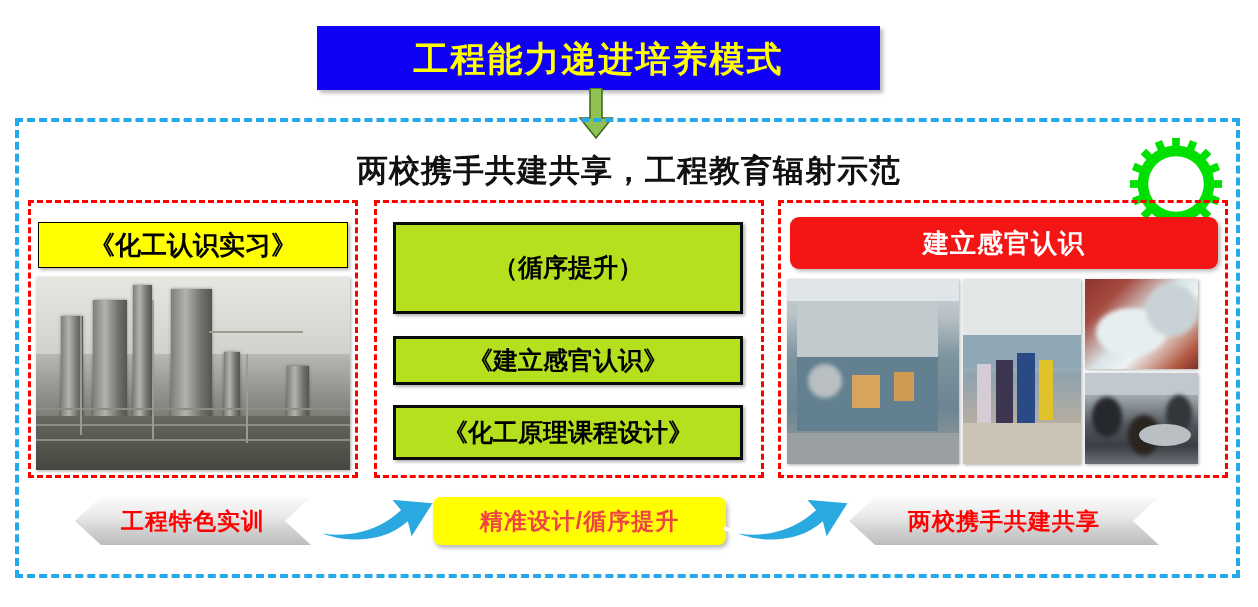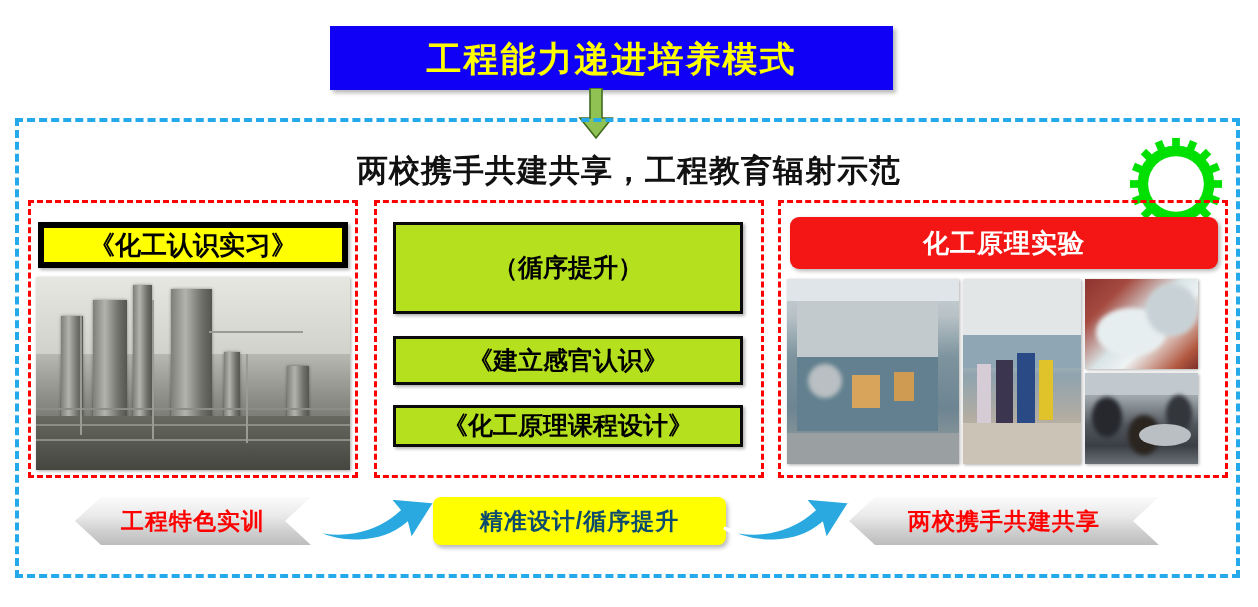--- a/index.html
+++ b/index.html
@@ -2,21 +2,21 @@
 <html><head>
 <meta charset="utf-8">
 <style>
   html,body{margin:0;padding:0;background:#ffffff;}
   body{width:1258px;height:607px;overflow:hidden;
        font-family:"Liberation Sans","DejaVu Sans",sans-serif;}
   #stage{position:relative;width:1258px;height:607px;background:#fff;}
 
   
   .title-banner{
-    position:absolute;left:330px;top:26px;width:563px;height:64px;
+    position:absolute;left:317px;top:26px;width:563px;height:64px;
     background:#1000f5;
     box-shadow:3px 3px 4px rgba(0,0,0,.28);
     display:flex;align-items:center;justify-content:center;
   }
   .title-banner span{
     color:#ffff00;font-size:35px;font-weight:bold;letter-spacing:2px;
     line-height:1;
   }
 
   
@@ -45,21 +45,21 @@
 
   
   .panel{position:absolute;border:3px dashed #ff0000;box-sizing:border-box;}
   .panel-left{left:28px;top:200px;width:330px;height:278px;}
   .panel-mid{left:374px;top:200px;width:390px;height:278px;}
   .panel-right{left:778px;top:200px;width:450px;height:278px;}
 
   
   .yellow-label{
     position:absolute;left:38px;top:222px;width:310px;height:46px;
-    background:#ffff00;border:6px solid #000000;box-sizing:border-box;
+    background:#ffff00;border:1px solid #000000;box-sizing:border-box;
     display:flex;align-items:center;justify-content:center;
     font-size:26px;font-weight:bold;color:#000;
     box-shadow:2px 2px 3px rgba(0,0,0,.3);
   }
   .photo-refinery{
     position:absolute;left:36px;top:277px;width:314px;height:193px;
     background:
       linear-gradient(to bottom,#d8d8d4 0%,#cfcfc9 22%,#b8b8b2 40%,#8f8f89 62%,#6d6e68 82%,#53544f 100%);
     overflow:hidden;box-shadow:1px 1px 3px rgba(0,0,0,.35);
   }
@@ -76,21 +76,21 @@
   
   .green-box{
     position:absolute;background:#b5e01e;border:3px solid #0b0b0b;
     box-sizing:border-box;display:flex;flex-direction:column;
     align-items:center;justify-content:center;
     font-size:25px;font-weight:bold;color:#000;line-height:1.25;
     box-shadow:2px 2px 3px rgba(0,0,0,.3);
   }
   .gb1{left:393px;top:222px;width:350px;height:92px;}
   .gb2{left:393px;top:336px;width:350px;height:49px;}
-  .gb3{left:393px;top:405px;width:350px;height:42px;}
+  .gb3{left:393px;top:405px;width:350px;height:55px;}
 
   
   .red-label{
     position:absolute;left:790px;top:217px;width:428px;height:52px;
     background:#f41515;border-radius:9px;
     display:flex;align-items:center;justify-content:center;
     font-size:26px;font-weight:bold;color:#ffffff;letter-spacing:1px;
     box-shadow:2px 2px 4px rgba(0,0,0,.3);
   }
   .photo{position:absolute;overflow:hidden;box-shadow:1px 1px 3px rgba(0,0,0,.32);}
@@ -113,21 +113,21 @@
     display:flex;align-items:center;justify-content:center;
     font-size:23px;font-weight:bold;color:#ff0000;letter-spacing:1px;
     filter:drop-shadow(2px 3px 3px rgba(0,0,0,.28));
   }
   .chev-1{left:75px;top:497px;width:236px;}
   .chev-3{left:849px;top:497px;width:310px;}
   .yellow-pill{
     position:absolute;left:433px;top:497px;width:293px;height:48px;
     background:#ffff00;border-radius:8px;
     display:flex;align-items:center;justify-content:center;
-    font-size:23px;font-weight:bold;color:#0c4a6e;letter-spacing:1px;
+    font-size:23px;font-weight:bold;color:#ef4444;letter-spacing:1px;
     box-shadow:2px 3px 4px rgba(0,0,0,.28);
   }
   .arrow-svg{position:absolute;}
   .ar-1{left:307px;top:484px;width:135px;height:62px;}
   .ar-2{left:722px;top:484px;width:135px;height:62px;}
 </style>
 </head>
 <body>
 
 <div id="stage">
@@ -194,21 +194,21 @@
     <div>（循序提升）</div>
   </div>
   <div class="green-box gb2">
     <div>《建立感官认识》</div>
   </div>
   <div class="green-box gb3">
     <div>《化工原理课程设计》</div>
   </div>
 
   <div class="panel panel-right"></div>
-  <div class="red-label">化工原理实验</div>
+  <div class="red-label">建立感官认识</div>
 
   <div class="photo ph-a">
     <div class="ph-rect" style="left:6%;top:12%;width:82%;height:30%;background:#c3cace;"></div>
     <div class="ph-rect" style="left:6%;top:42%;width:82%;height:40%;background:#62808f;"></div>
     <div class="ph-rect" style="left:38%;top:52%;width:16%;height:18%;background:#d8a35a;"></div>
     <div class="ph-rect" style="left:62%;top:50%;width:12%;height:16%;background:#cf9b52;"></div>
     <div class="ph-blob" style="left:12%;top:46%;width:34px;height:34px;background:#b9bfc2;"></div>
     <div class="ph-rect" style="left:0;top:83%;width:100%;height:17%;background:#9aa0a1;"></div>
     <div class="ph-rect" style="left:0;top:0;width:100%;height:12%;background:#dfe5e8;"></div>
   </div>

